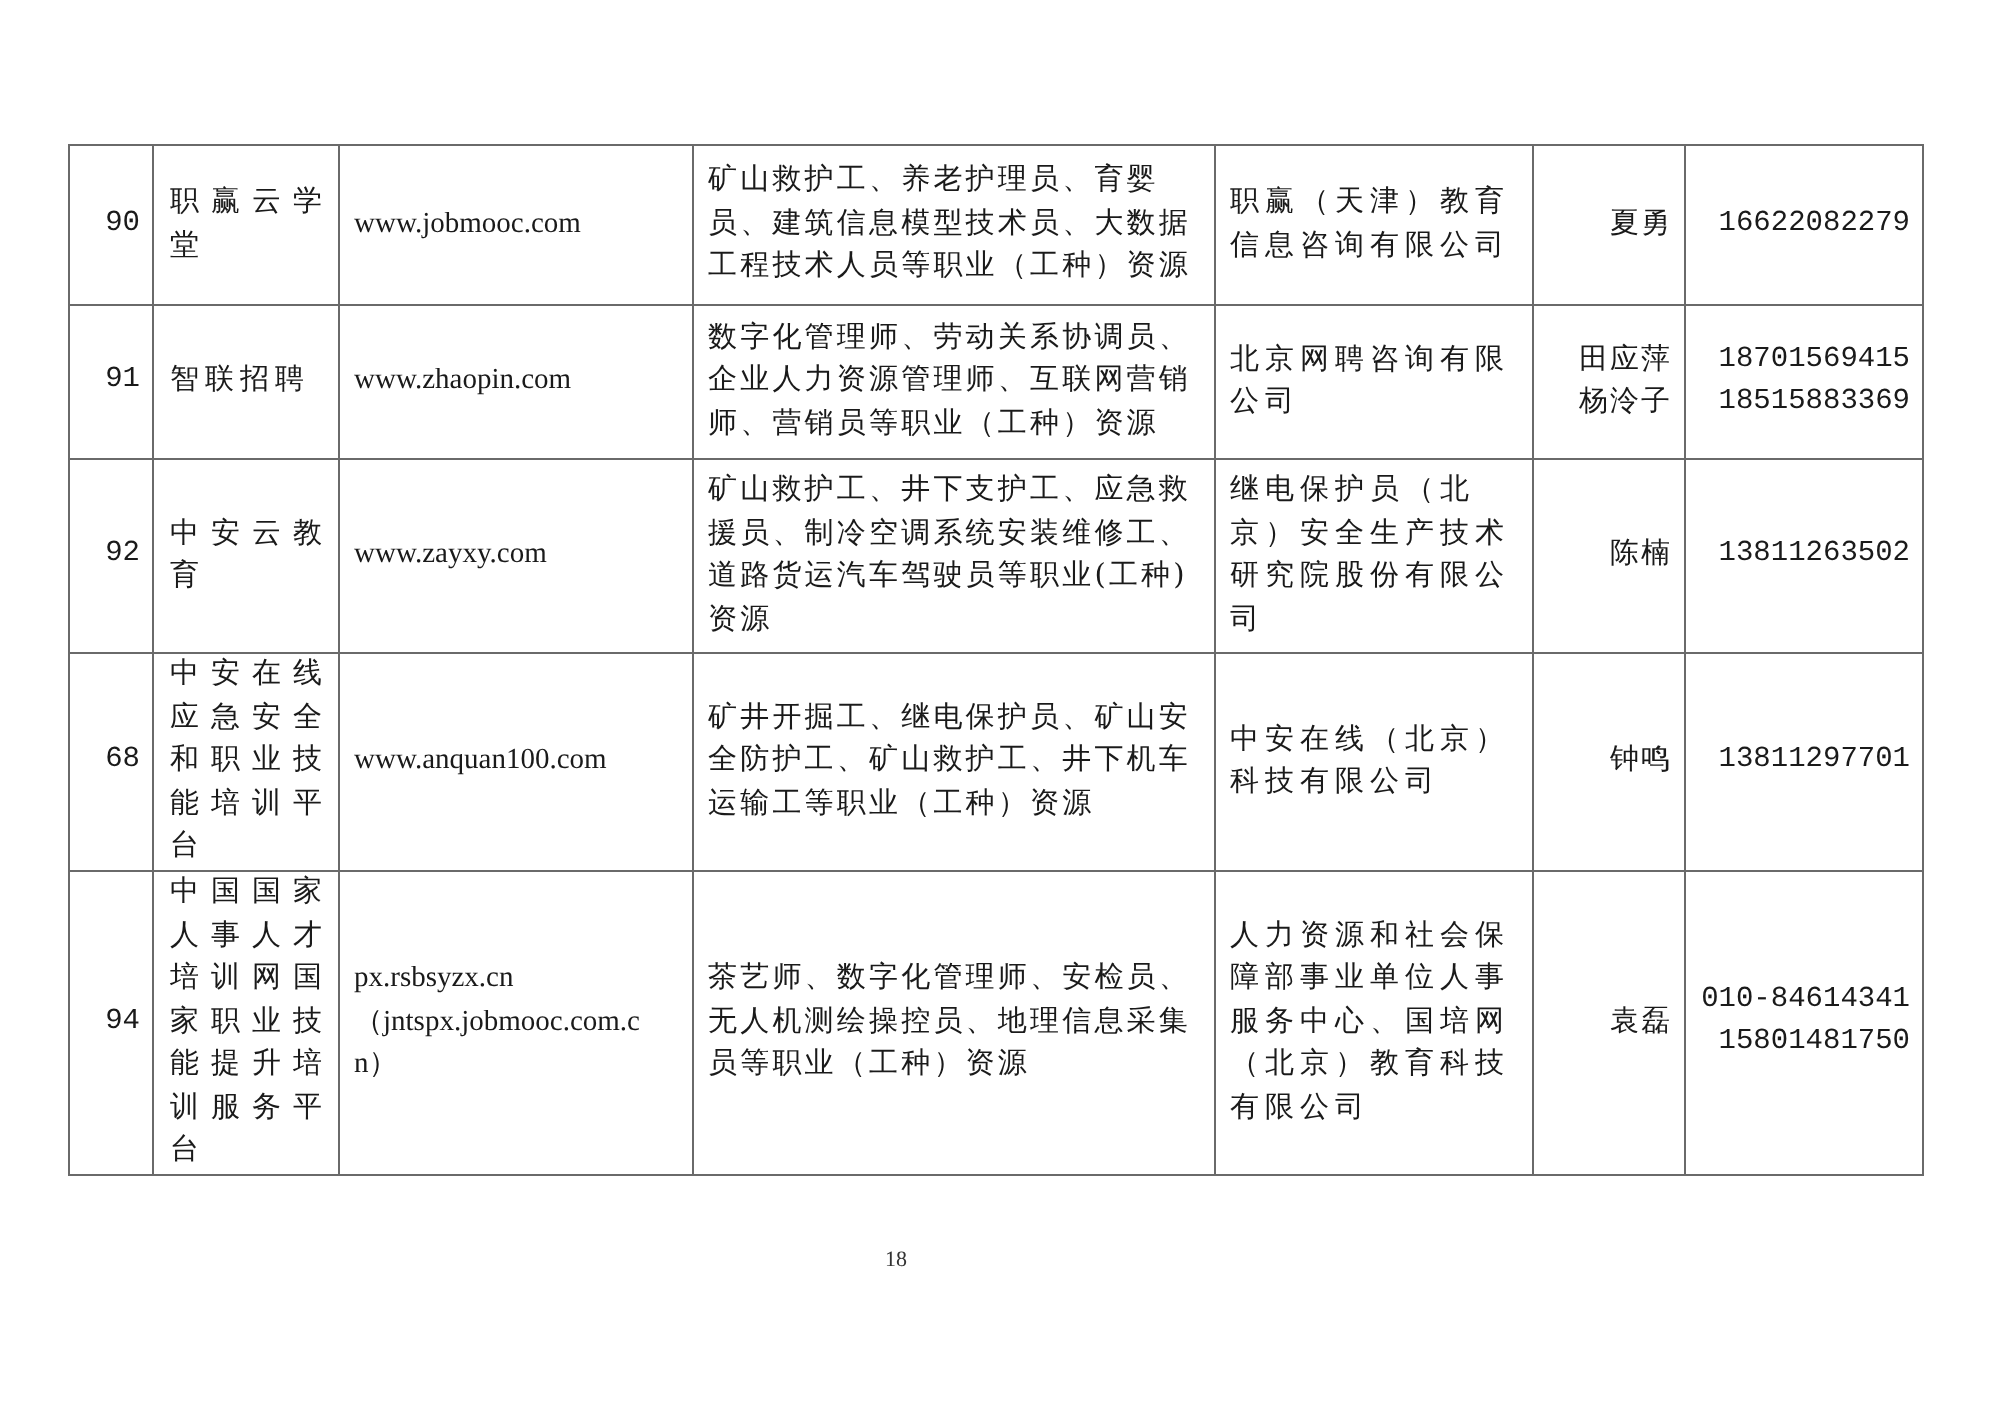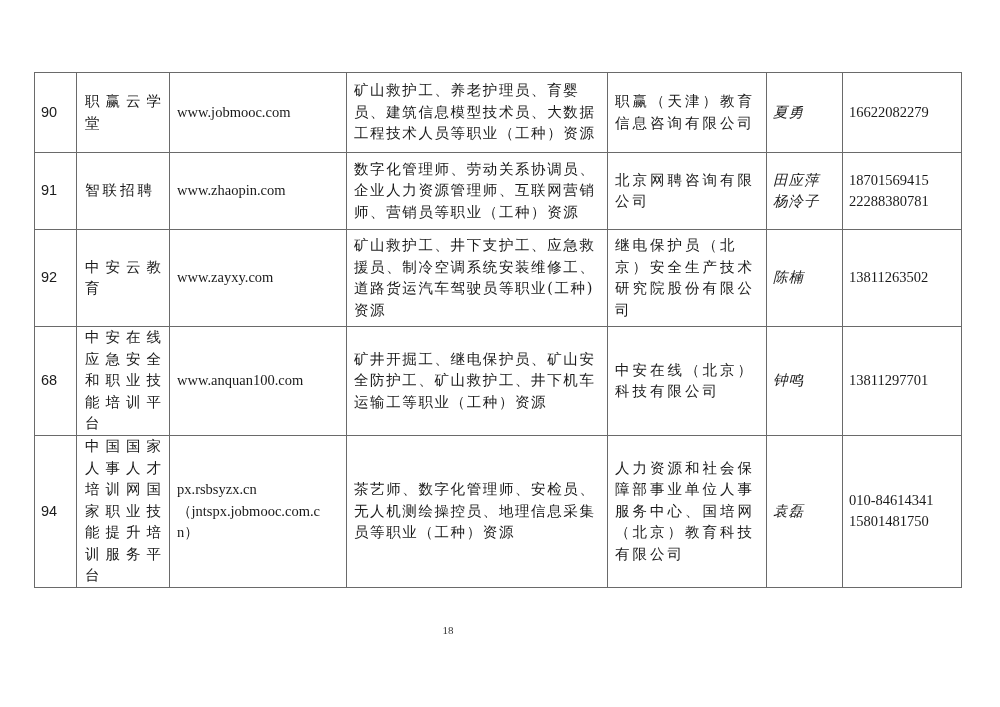--- a/index.html
+++ b/index.html
@@ -30,27 +30,27 @@
     width: 927px;
   }
   table.grid td {
     border: 1.3px solid #6a6a6a;
     padding: 0 6px;
     vertical-align: middle;
     font-size: 14.5px;
     line-height: 21.5px;
     word-break: break-all;
   }
-  .c-num { text-align: left; font-family: Liberation Sans, sans-serif; font-size: 16px; }
+  .c-num { text-align: right; font-family: Liberation Mono, monospace; font-size: 16px; }
   .c-name { letter-spacing: 6px; padding-left: 8px !important; padding-right: 2px !important; font-size: 14px; margin-top: 34px; }
   .c-url { font-family: "Liberation Serif", serif; font-size: 16px; line-height: 22px; padding-left: 7px !important; }
   .c-jobs { letter-spacing: 1.6px; font-size: 14px; padding-left: 7px !important; }
   .c-org { letter-spacing: 3px; font-size: 14px; padding-left: 7px !important; }
-  .c-contact { text-align: left; letter-spacing: 1px; font-size: 14px; font-style: italic; }
-  .c-phone { text-align: left; font-family: Liberation Serif, serif; font-size: 16px; line-height: 22px; }
+  .c-contact { text-align: right; letter-spacing: 1px; font-size: 14px; }
+  .c-phone { text-align: right; font-family: Liberation Mono, monospace; font-size: 16px; line-height: 22px; }
   .line { display: block; }
   .page-number {
     position: absolute;
     left: 0;
     width: 896px;
     top: 624px;
     text-align: center;
     font-family: "Liberation Serif", serif;
     font-size: 11px;
     color: #333;
@@ -93,21 +93,21 @@
             <span class="line">www.zhaopin.com</span>
           </td>
         <td class="c-jobs">数字化管理师、劳动关系协调员、企业人力资源管理师、互联网营销师、营销员等职业（工种）资源</td>
         <td class="c-org">北京网聘咨询有限公司</td>
         <td class="c-contact">
           <span class="line">田应萍</span>
           <span class="line">杨泠子</span>
         </td>
         <td class="c-phone">
           <span class="line">18701569415</span>
-          <span class="line">22288380781</span>
+          <span class="line">18515883369</span>
         </td>
       </tr>
       <tr style="height:97px">
         <td class="c-num">92</td>
         <td class="c-name">中安云教育</td>
         <td class="c-url">
             <span class="line">www.zayxy.com</span>
           </td>
         <td class="c-jobs">矿山救护工、井下支护工、应急救援员、制冷空调系统安装维修工、道路货运汽车驾驶员等职业(工种)资源</td>
         <td class="c-org">继电保护员（北京）安全生产技术研究院股份有限公司</td>

